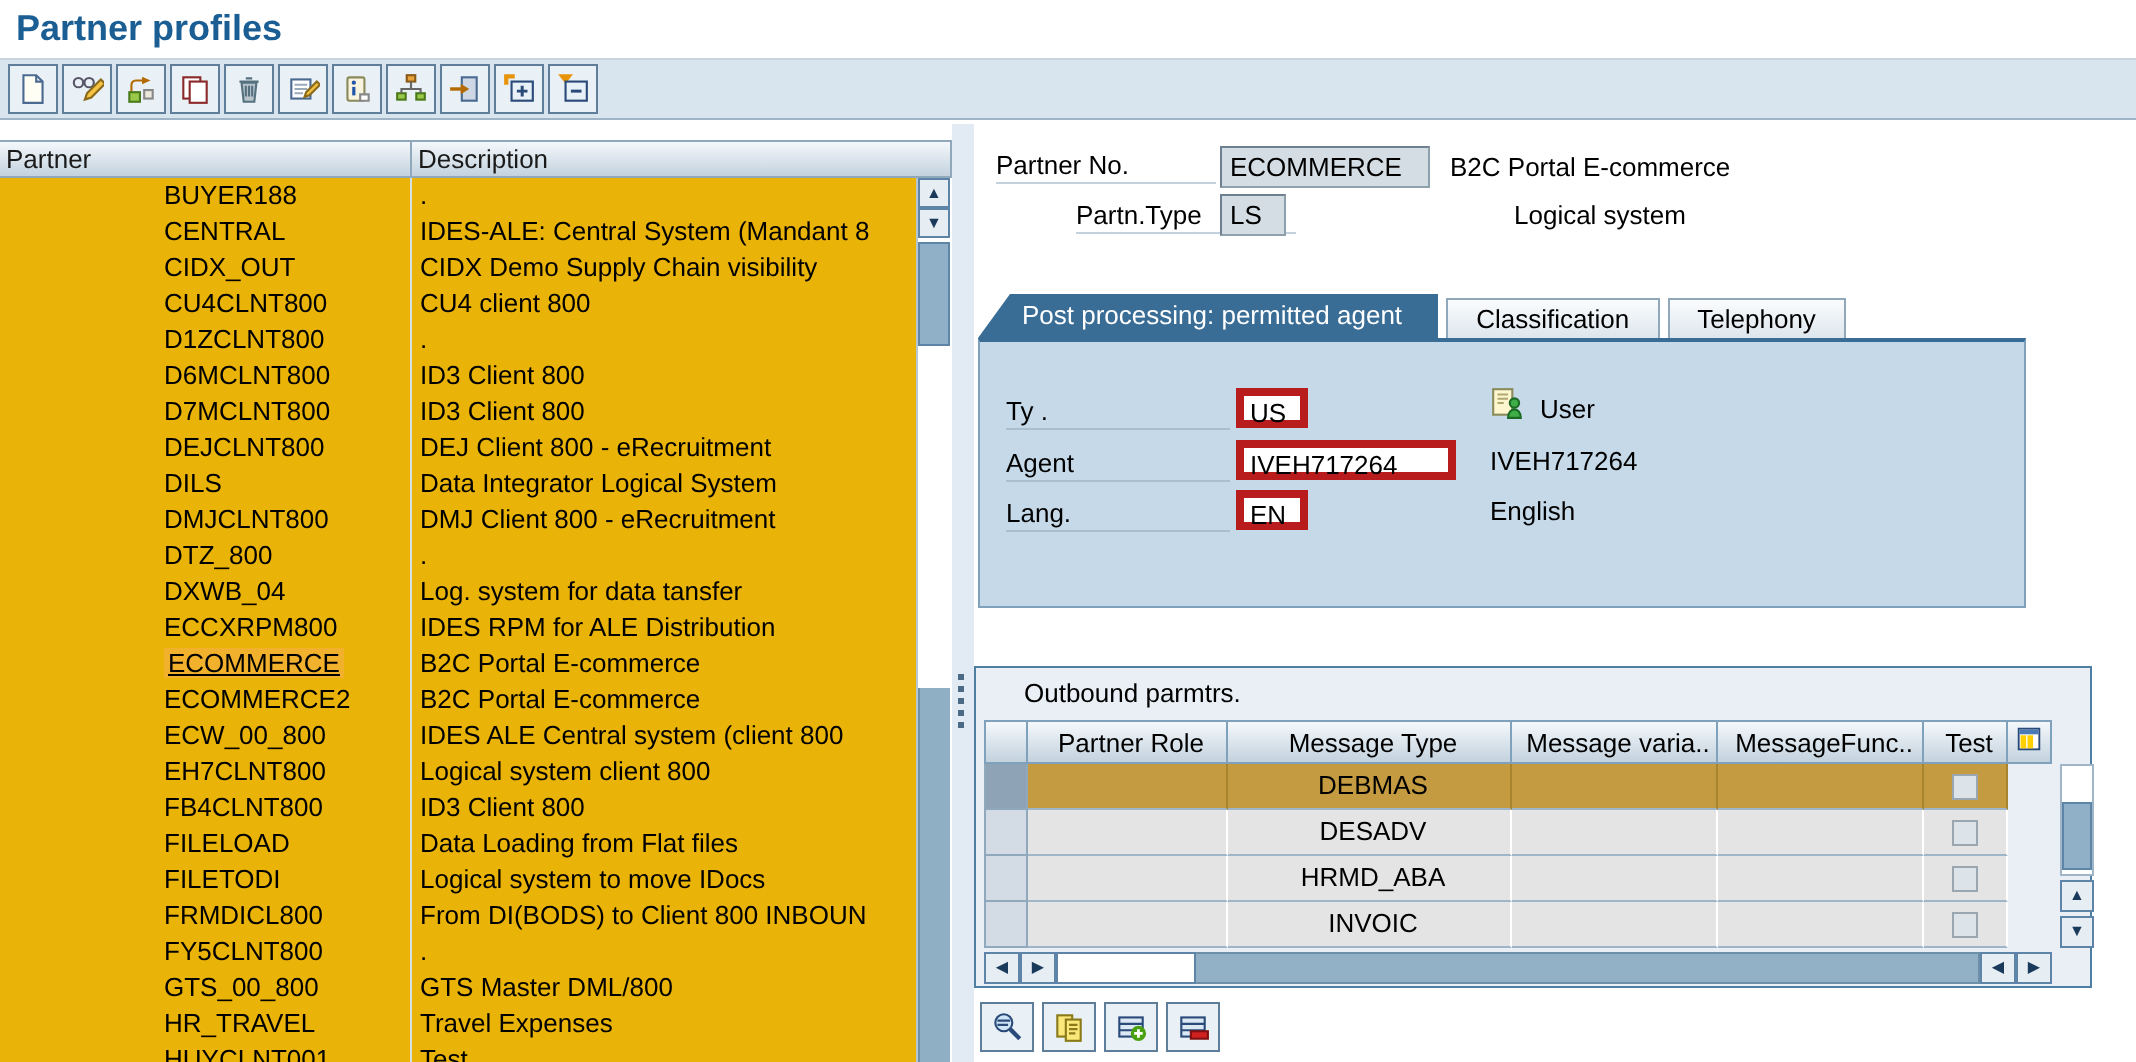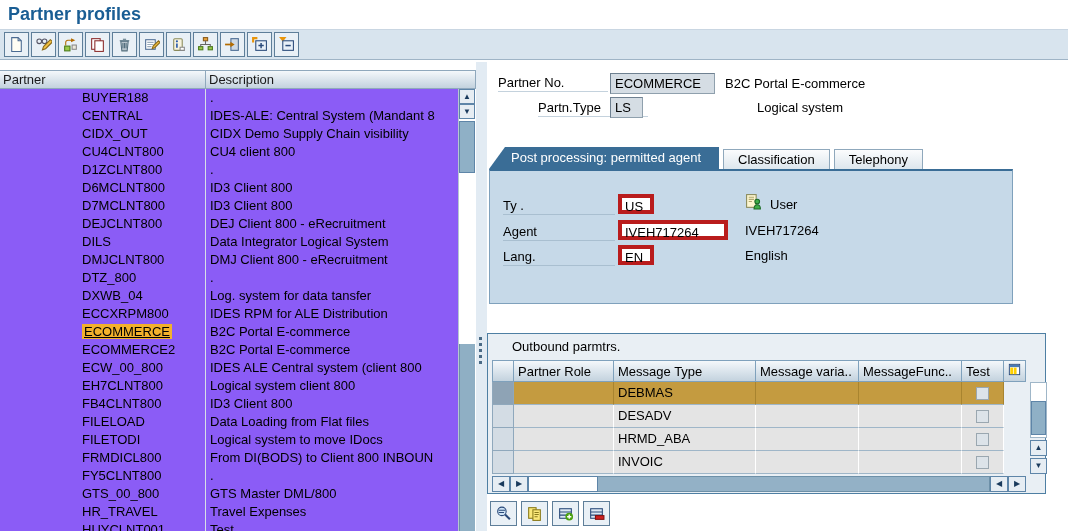--- a/index.html
+++ b/index.html
@@ -15,21 +15,21 @@
   .tb-btn { width:25px; height:25px; background:#e9f0f6; border:1px solid #5e7e99;
             display:flex; align-items:center; justify-content:center; padding:0; cursor:pointer; }
   .tb-btn .icon svg, .ft-btn .icon svg { width:17px; height:17px; display:block; }
 
   
   .left-panel { position:absolute; left:0; top:70px; width:476px; height:461px; background:#fff; }
   .plist-header { display:flex; height:19px; background:linear-gradient(#f4f8fb,#c3d2de);
                   border:1px solid #8fa8bc; border-left:none; font-size:13px; color:#1a1a1a; }
   .ph-partner { width:206px; padding:1px 0 0 3px; border-right:1px solid #8fa8bc; }
   .ph-desc { flex:1; padding:1px 0 0 3px; }
-  .plist-body { position:absolute; left:0; top:19px; width:458px; height:442px; overflow:hidden; background:#8b5cf6; }
+  .plist-body { position:absolute; left:0; top:19px; width:458px; height:442px; overflow:hidden; background:#eab308; }
   .plist-row { display:flex; height:18px; line-height:18px; white-space:nowrap; }
   .pl-partner { width:206px; padding-left:82px; border-right:1px solid #d7dfe6; overflow:hidden; }
   .pl-desc { flex:1; padding-left:4px; overflow:hidden; }
   .pl-partner .selected { background:var(--highlight,#f2b12c); text-decoration:underline; padding:0 2px; }
 
   
   .sb-btn { background:#e6edf3; border:1px solid #5e85a8; color:#1a3a5c; font-size:8px;
             display:flex; align-items:center; justify-content:center; line-height:1; cursor:pointer; }
   .sb-thumb { background:#8fb0c6; border:1px solid #5e85a8; cursor:grab; }
   .vscroll-left { position:absolute; left:458px; top:19px; width:17px; height:442px; background:#fff;
@@ -59,21 +59,21 @@
   .tab { height:20px; padding:2px 14px 0; margin-right:4px; background:linear-gradient(#fbfcfd,#dde6ed);
          border:1px solid #8fa8bc; border-bottom:none; cursor:pointer; white-space:nowrap; }
   .tab.active { height:22px; background:var(--accent-tab,#3a6d96); color:#ffffff; border:none; padding:3px 18px 0 22px;
                 clip-path:polygon(16px 0, 100% 0, 100% 100%, 0 100%); }
   .tabpanel { position:absolute; left:2px; top:107px; width:524px; height:135px; background:#c6d9e8;
               border:1px solid #7fa1bc; border-top:2px solid var(--accent-tab,#3a6d96); }
   .tabpanel .fld-label { width:112px; border-bottom:1px solid #a9bfd0; }
 
   
   .outbound { position:absolute; left:0; top:271px; width:559px; height:161px;
-              border:1px solid #4e7fa3; background:#e9eff4; }
+              border:1px solid #4e7fa3; background:#e9eff4;text-align:center; }
   .ob-caption { position:absolute; left:24px; top:5px; }
   .ob-table { position:absolute; left:4px; top:26px; width:534px; }
   .ob-hrow, .ob-row { display:flex; }
   .ob-h { height:22px; background:linear-gradient(#f4f8fb,#c3d2de); border:1px solid #7fa1bc;
           border-left:none; padding:3px 0 0 4px; overflow:hidden; white-space:nowrap; cursor:pointer; }
   .ob-h.first { border-left:1px solid #7fa1bc; }
   .c0{width:22px;} .c1{width:100px;} .c2{width:142px;} .c3{width:103px;} .c4{width:103px;} .c5{width:42px;}
   .ob-cfg { width:22px; height:22px; background:linear-gradient(#f4f8fb,#c3d2de); border:1px solid #7fa1bc;
             border-left:none; display:flex; align-items:center; justify-content:center; cursor:pointer; }
   .ob-cfg svg { width:15px; height:15px; }

